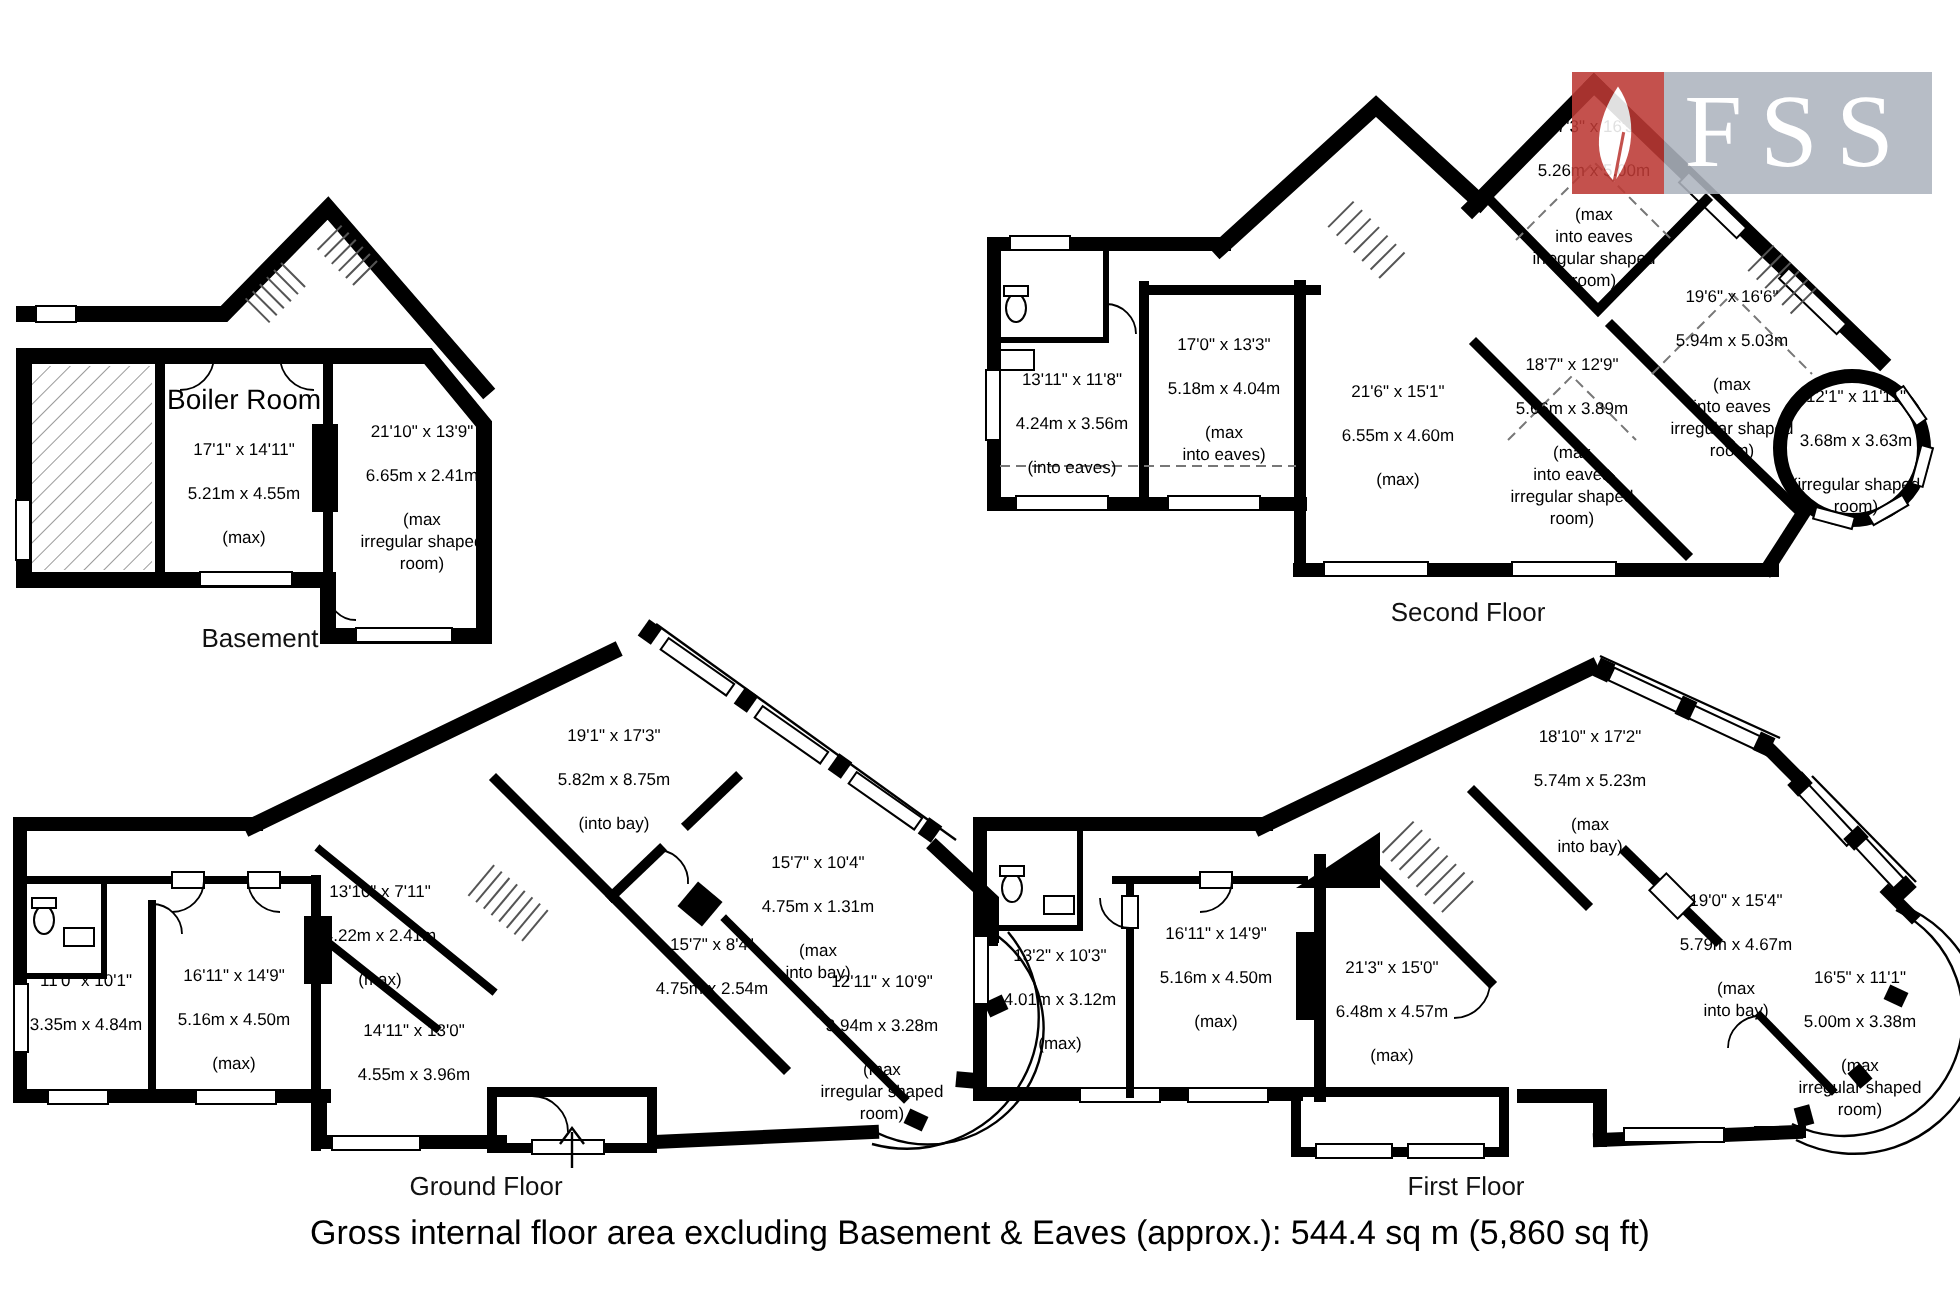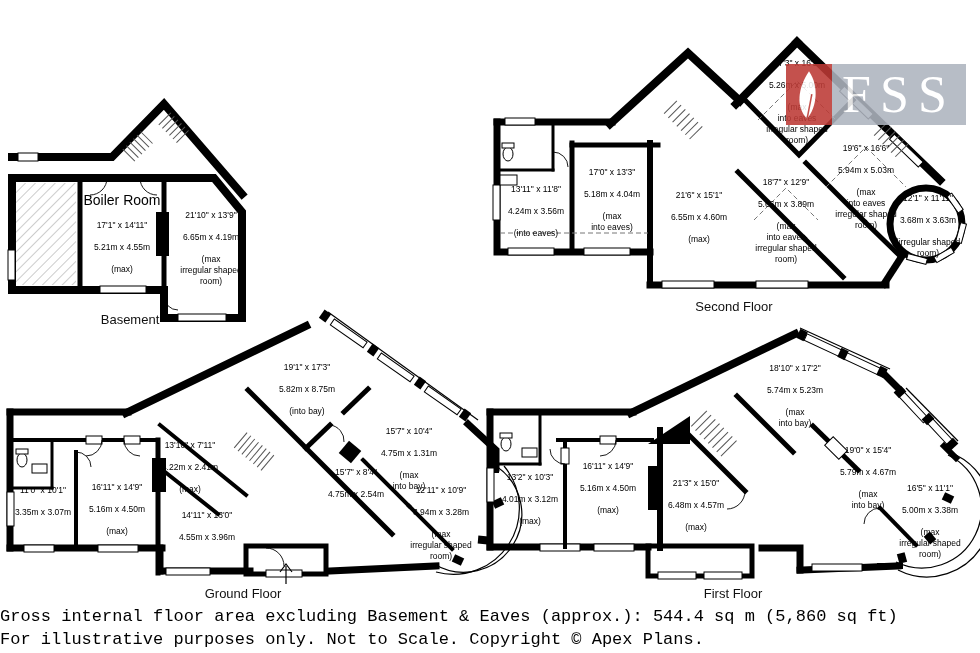--- a/index.html
+++ b/index.html
@@ -14,23 +14,23 @@
   .thin{stroke:#000;stroke-width:1.2;fill:none;}
   .dash{stroke:#777;stroke-width:1;stroke-dasharray:5 3;fill:none;}
   .tread line{stroke:#555;stroke-width:1;}
   .arc{stroke:#000;stroke-width:.9;fill:none;}
   .fix{stroke:#000;stroke-width:1;fill:#fff;}
   .hatch-rect{fill:url(#hatch);}
   .room-label{position:absolute;transform:translate(-50%,-50%);text-align:center;
       font-size:8.5px;line-height:1.3;color:#000;white-space:pre-line;width:max-content;z-index:3;}
   .room-name{font-size:14px;}
   .floor-title{position:absolute;transform:translate(-50%,-50%);font-size:13px;color:#111;z-index:3;white-space:nowrap;}
-  .footer-line{position:absolute;left:0;width:100%;text-align:left;
-      font-family:Liberation Mono, monospace;font-size:17px;color:#000;z-index:3;}
-  .logo{position:absolute;left:786px;top:36px;width:180px;height:61px;display:flex;opacity:.88;z-index:4;margin-top:28px;}
+  .footer-line{position:absolute;left:0;width:100%;text-align:center;
+      font-family:Liberation Sans, sans-serif;font-size:17px;color:#000;z-index:3;}
+  .logo{position:absolute;left:786px;top:36px;width:180px;height:61px;display:flex;opacity:.88;z-index:4;}
   .logo-red{width:46px;background:#bd3a35;display:flex;align-items:center;justify-content:center;}
   .logo-band{flex:1;background:#aeb4bf;color:#fff;font-family:"Liberation Serif","DejaVu Serif",serif;
       font-size:52px;line-height:61px;text-align:center;letter-spacing:9px;}
 </style>
 </head>
 <body>
 
 <div id="stage">
 
 <svg id="plan-svg" width="980" height="653" viewBox="0 0 980 653">
@@ -276,21 +276,21 @@
 </div>
 
 <div class="room-label" style="left:122px;top:233px">
   <div class="room-name">Boiler Room</div>
   <div>17'1" x 14'11"</div>
   <div>5.21m x 4.55m</div>
   <div>(max)</div>
 </div>
 <div class="room-label" style="left:211px;top:249px">
   <div>21'10" x 13'9"</div>
-  <div>6.65m x 4.19m</div>
+  <div>6.65m x 2.41m</div>
   <div>(max
 irregular shaped
 room)</div>
 </div>
 
 <div class="room-label" style="left:536px;top:212px">
   <div>13'11" x 11'8"</div>
   <div>4.24m x 3.56m</div>
   <div>(into eaves)</div>
 </div>
@@ -359,21 +359,21 @@
 </div>
 <div class="room-label" style="left:441px;top:524px">
   <div>12'11" x 10'9"</div>
   <div>3.94m x 3.28m</div>
   <div>(max
 irregular shaped
 room)</div>
 </div>
 <div class="room-label" style="left:43px;top:507px">
   <div>11'0" x 10'1"</div>
-  <div>3.35m x 3.07m</div>
+  <div>3.35m x 4.84m</div>
   <div></div>
 </div>
 <div class="room-label" style="left:117px;top:510px">
   <div>16'11" x 14'9"</div>
   <div>5.16m x 4.50m</div>
   <div>(max)</div>
 </div>
 <div class="room-label" style="left:207px;top:532px">
   <div>14'11" x 13'0"</div>
   <div>4.55m x 3.96m</div>
@@ -414,15 +414,14 @@
 irregular shaped
 room)</div>
 </div>
 
 <div class="floor-title" style="left:130px;top:319px">Basement</div>
 <div class="floor-title" style="left:734px;top:306px">Second Floor</div>
 <div class="floor-title" style="left:243px;top:593px">Ground Floor</div>
 <div class="floor-title" style="left:733px;top:593px">First Floor</div>
 
 <div class="footer-line" style="top:607px">Gross internal floor area excluding Basement &amp; Eaves (approx.): 544.4 sq m (5,860 sq ft)</div>
-<div class="footer-line" style="top:630px">For illustrative purposes only. Not to Scale. Copyright © Apex Plans.</div>
 
 </div>
 
 </body></html>

